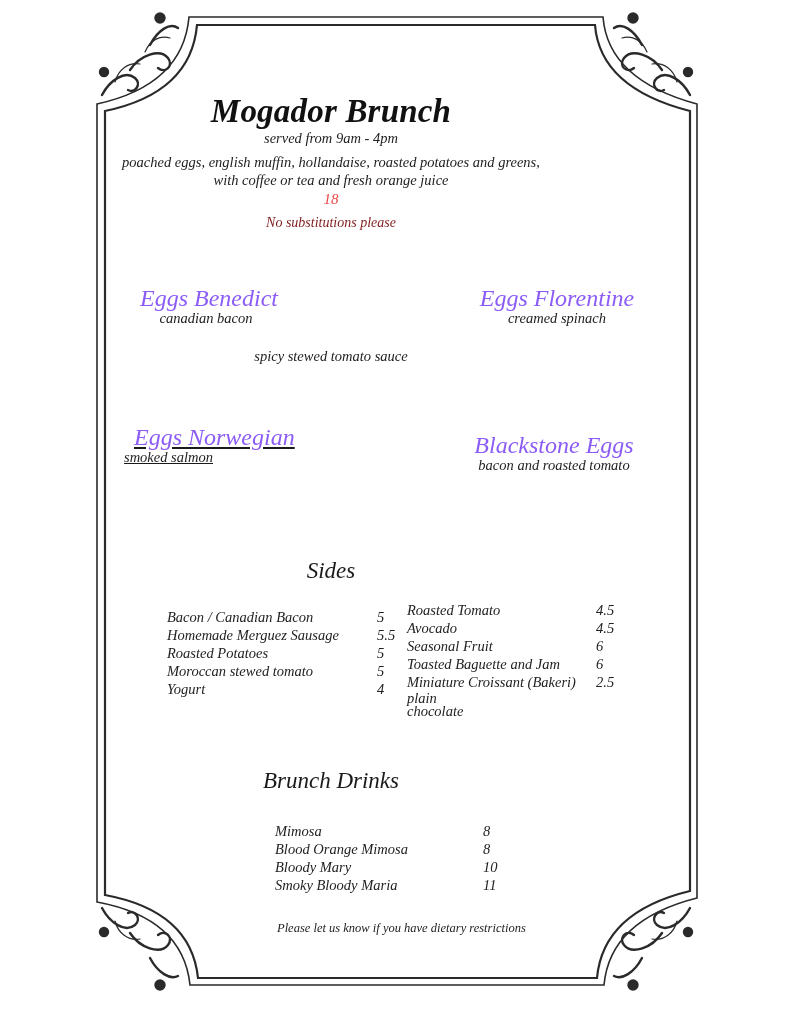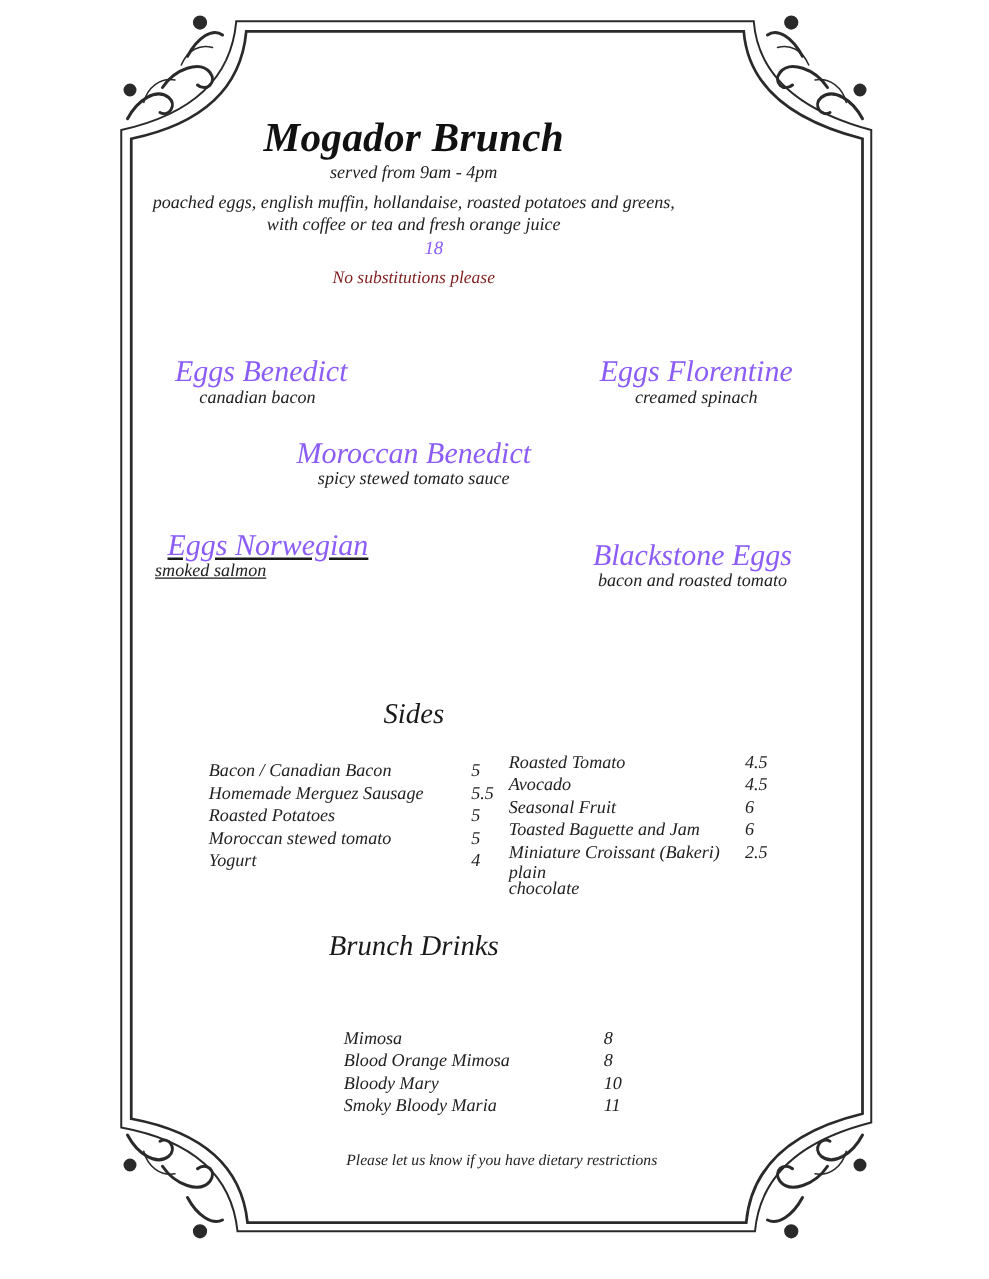--- a/index.html
+++ b/index.html
@@ -8,21 +8,21 @@
     font-family: "Liberation Serif", "DejaVu Serif", serif; color: #1a1a1a;
   }
   .frame { position: absolute; left: 0; top: 0; width: 791px; height: 1023px; pointer-events: none; }
   .abs { position: absolute; font-style: italic; white-space: nowrap; }
   .center { left: 0; width: 662px; text-align: center; }
 
   .title { top: 93px; font-size: 33px; font-weight: bold; color: #111; letter-spacing: 0.2px; }
   .hours { top: 130px; font-size: 14.5px; color: #222; }
   .desc1 { top: 154px; font-size: 14.5px; color: #222; }
   .desc2 { top: 172px; font-size: 14.5px; color: #222; }
-  .price { top: 191px; font-size: 15px; color: #8b5cf6; padding-left: 16px; }
+  .price { top: 191px; font-size: 15px; color: #ef4444; }
   .nosub { top: 215px; font-size: 14px; font-weight: normal; color: #7f1d1d; }
 
   .dish-name { font-size: 24px; color: #8b5cf6; }
   .dish-desc { font-size: 14.5px; color: #222; }
 
   .section-title { font-size: 23px; color: #1a1a1a; }
 
   .row { position: absolute; font-size: 14.5px; color: #222; font-style: italic; white-space: nowrap; line-height: 18px; }
   .row .nm { position: absolute; left: 0; }
   .row .pr { position: absolute; }
@@ -89,21 +89,20 @@
 
 <div class="abs" style="left:134px; top:285px; width:150px; text-align:center;">
   <div class="dish-name">Eggs Benedict</div>
   <div class="dish-desc" style="margin-top:-2px; margin-left:-6px;">canadian bacon</div>
 </div>
 <div class="abs" style="left:472px; top:285px; width:170px; text-align:center;">
   <div class="dish-name">Eggs Florentine</div>
   <div class="dish-desc" style="margin-top:-2px;font-family:Liberation Serif, serif;">creamed spinach</div>
 </div>
 <div class="abs center" style="top:350px;">
-  <div class="dish-name">Moroccan Benedict</div>
   <div class="dish-desc" style="margin-top:-2px;">spicy stewed tomato sauce</div>
 </div>
 <div class="abs" style="left:134px; top:424px; width:176px; text-align:left;text-decoration:underline;">
   <div class="dish-name">Eggs Norwegian</div>
   <div class="dish-desc" style="margin-top:-2px; margin-left:-10px;">smoked salmon</div>
 </div>
 <div class="abs" style="left:464px; top:432px; width:180px; text-align:center;">
   <div class="dish-name">Blackstone Eggs</div>
   <div class="dish-desc" style="margin-top:-2px;">bacon and roasted tomato</div>
 </div>
@@ -151,21 +150,21 @@
     <span class="pr" style="left:189px;">6</span>
   </div>
   <div class="row" style="left:407px; top:673px; width:220px;">
     <span class="nm">Miniature Croissant (Bakeri)</span>
     <span class="pr" style="left:189px;">2.5</span>
   </div>
   <div class="sub" style="left:407px; top:692px;">plain</div>
   <div class="sub" style="left:407px; top:705px;">chocolate</div>
 </div>
 
-<div class="abs center section-title" style="top:744px;">Brunch Drinks</div>
+<div class="abs center section-title" style="top:768px;">Brunch Drinks</div>
 
 <div>
   <div class="row" style="left:275px; top:822px; width:230px;">
     <span class="nm">Mimosa</span>
     <span class="pr" style="left:208px;">8</span>
   </div>
   <div class="row" style="left:275px; top:840px; width:230px;">
     <span class="nm">Blood Orange Mimosa</span>
     <span class="pr" style="left:208px;">8</span>
   </div>

